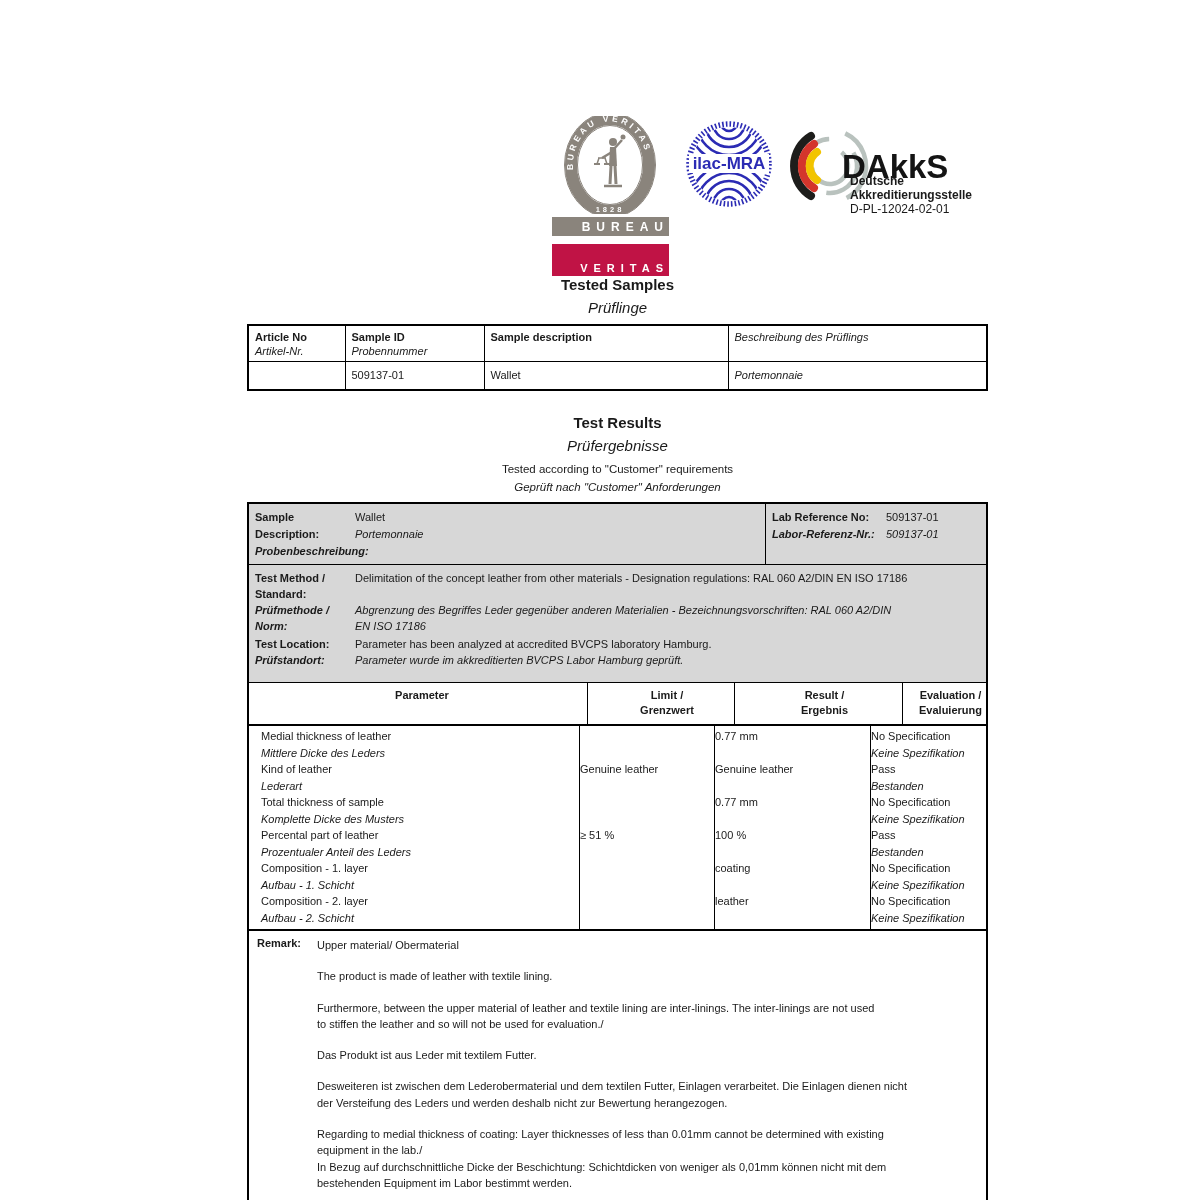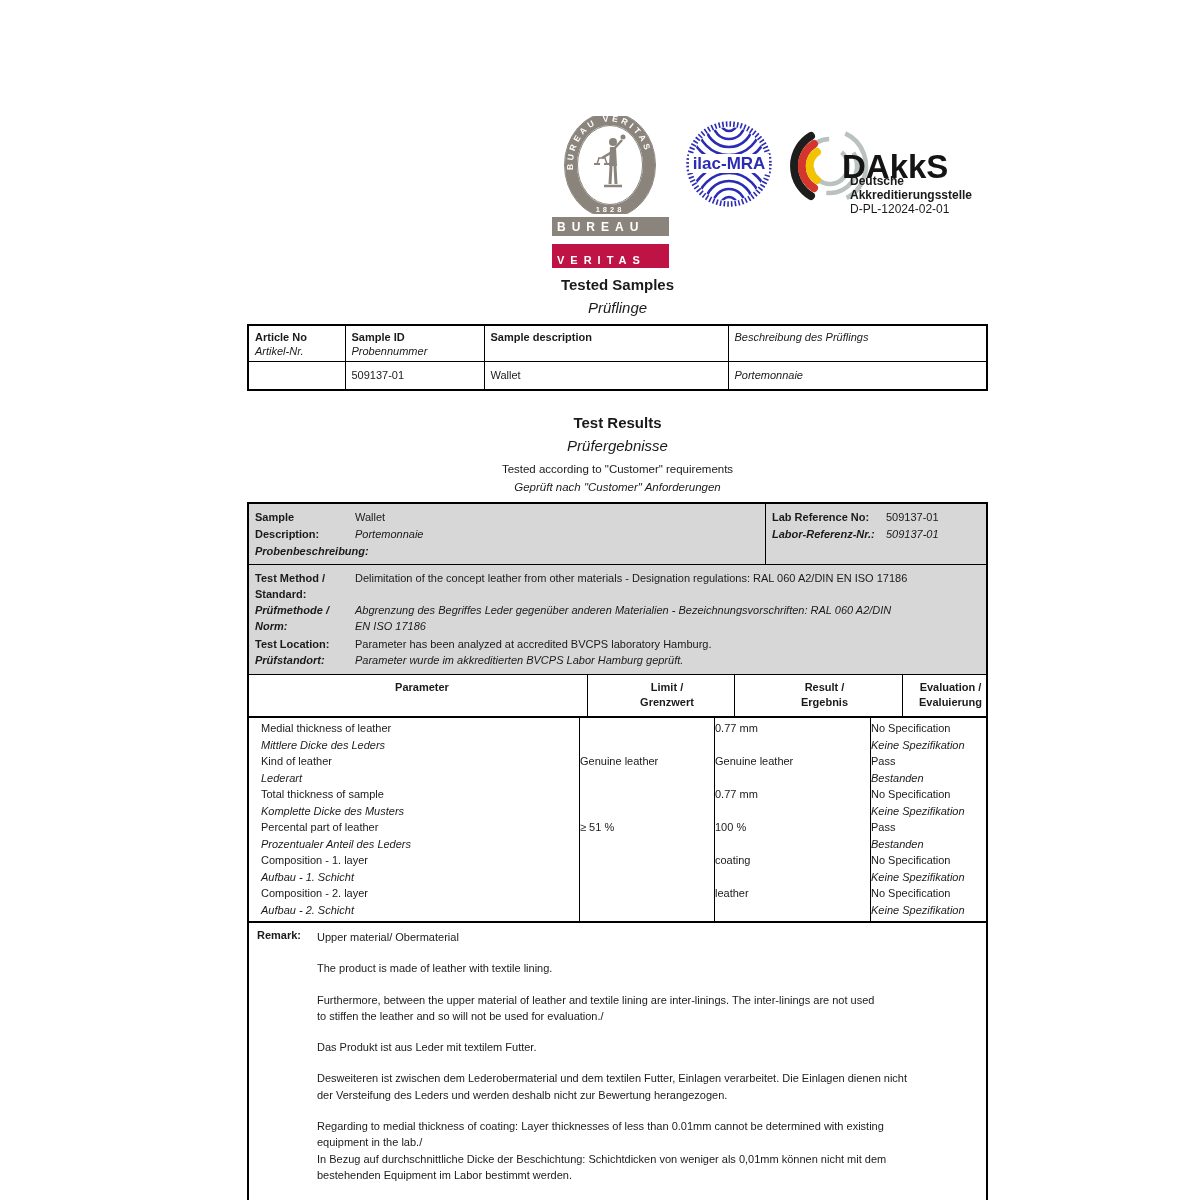--- a/index.html
+++ b/index.html
@@ -7,23 +7,23 @@
         font-family:"Liberation Sans","DejaVu Sans",sans-serif;color:#1a1a1a;}
   .b{font-weight:bold;}
   .i{font-style:italic;}
   .bi{font-weight:bold;font-style:italic;}
   .pre{white-space:pre-line;}
 
   
   .logos{position:absolute;left:0;top:0;width:1200px;height:270px;}
   .bv{position:absolute;left:552;top:116px;left:552px;width:116px;}
   .bv-emblem{display:block;margin:0 auto;}
-  .bv-box{width:112px;margin:8px auto;text-align:left;color:#fff;font-weight:bold;}
+  .bv-box{width:112px;margin:8px auto;text-align:right;color:#fff;font-weight:bold;}
   .bv-grey{background:#8a847c;font-size:12px;letter-spacing:6px;padding:3px 0 2px 5px;margin-top:3px;}
-  .bv-red{background:#c01345;font-size:11px;letter-spacing:6px;padding:10px 0 2px 5px;margin-top:2px;}
+  .bv-red{background:#c01345;font-size:11px;letter-spacing:6px;padding:18px 0 2px 5px;margin-top:2px;}
   .ilac{position:absolute;left:686px;top:121px;width:86px;height:86px;}
   .dakks{position:absolute;left:778px;top:124px;width:210px;height:105px;}
   .dakks-lines{position:absolute;left:72px;top:50px;font-size:12px;line-height:14px;color:#1a1a1a;}
   .dakks-lines .rg{font-weight:normal;}
 
   
   .content{position:absolute;left:247px;top:276px;width:741px;}
   .h-main{font-size:15px;font-weight:bold;text-align:center;margin:0;}
   .h-sub{font-size:15px;font-style:italic;text-align:center;margin:6px 0 0 0;font-weight:normal;}
   .note{font-size:11.5px;text-align:center;margin-top:9px;}
@@ -38,21 +38,21 @@
   
   .rbox{margin-top:9px;border:2px solid #000;width:737px;font-size:11px;}
   .info{background:#d7d7d7;}
   .irow1{display:flex;border-bottom:1.5px solid #000;}
   .ileft{width:510px;border-right:1.5px solid #000;display:flex;padding:5px 0 4px 6px;}
   .iright{flex:1;display:flex;padding:5px 0 4px 6px;}
   .lblcol{width:100px;line-height:17px;}
   .valcol{line-height:17px;}
   .lblcol2{width:114px;line-height:17px;}
   .valcol2{line-height:17px;}
-  .irow2{padding:5px 0 6px 6px;}
+  .irow2{padding:5px 0 14px 6px;}
   .mrow{display:flex;line-height:16px;}
   .mrow .lbl{width:100px;flex:0 0 100px;}
   .mrow .val{width:620px;}
   .mt{margin-top:2px;}
 
   
   .phead{display:flex;border-bottom:2px solid #000;border-top:0.5px solid #000;font-weight:bold;background:#fff;}
   .phead>div{padding:5px 0 6px 12px;line-height:15px;text-align:center;}
   .ph1{width:330px;text-align:left;padding-left:8px !important;}
   .c2{width:134px;border-left:1px solid #000;}

